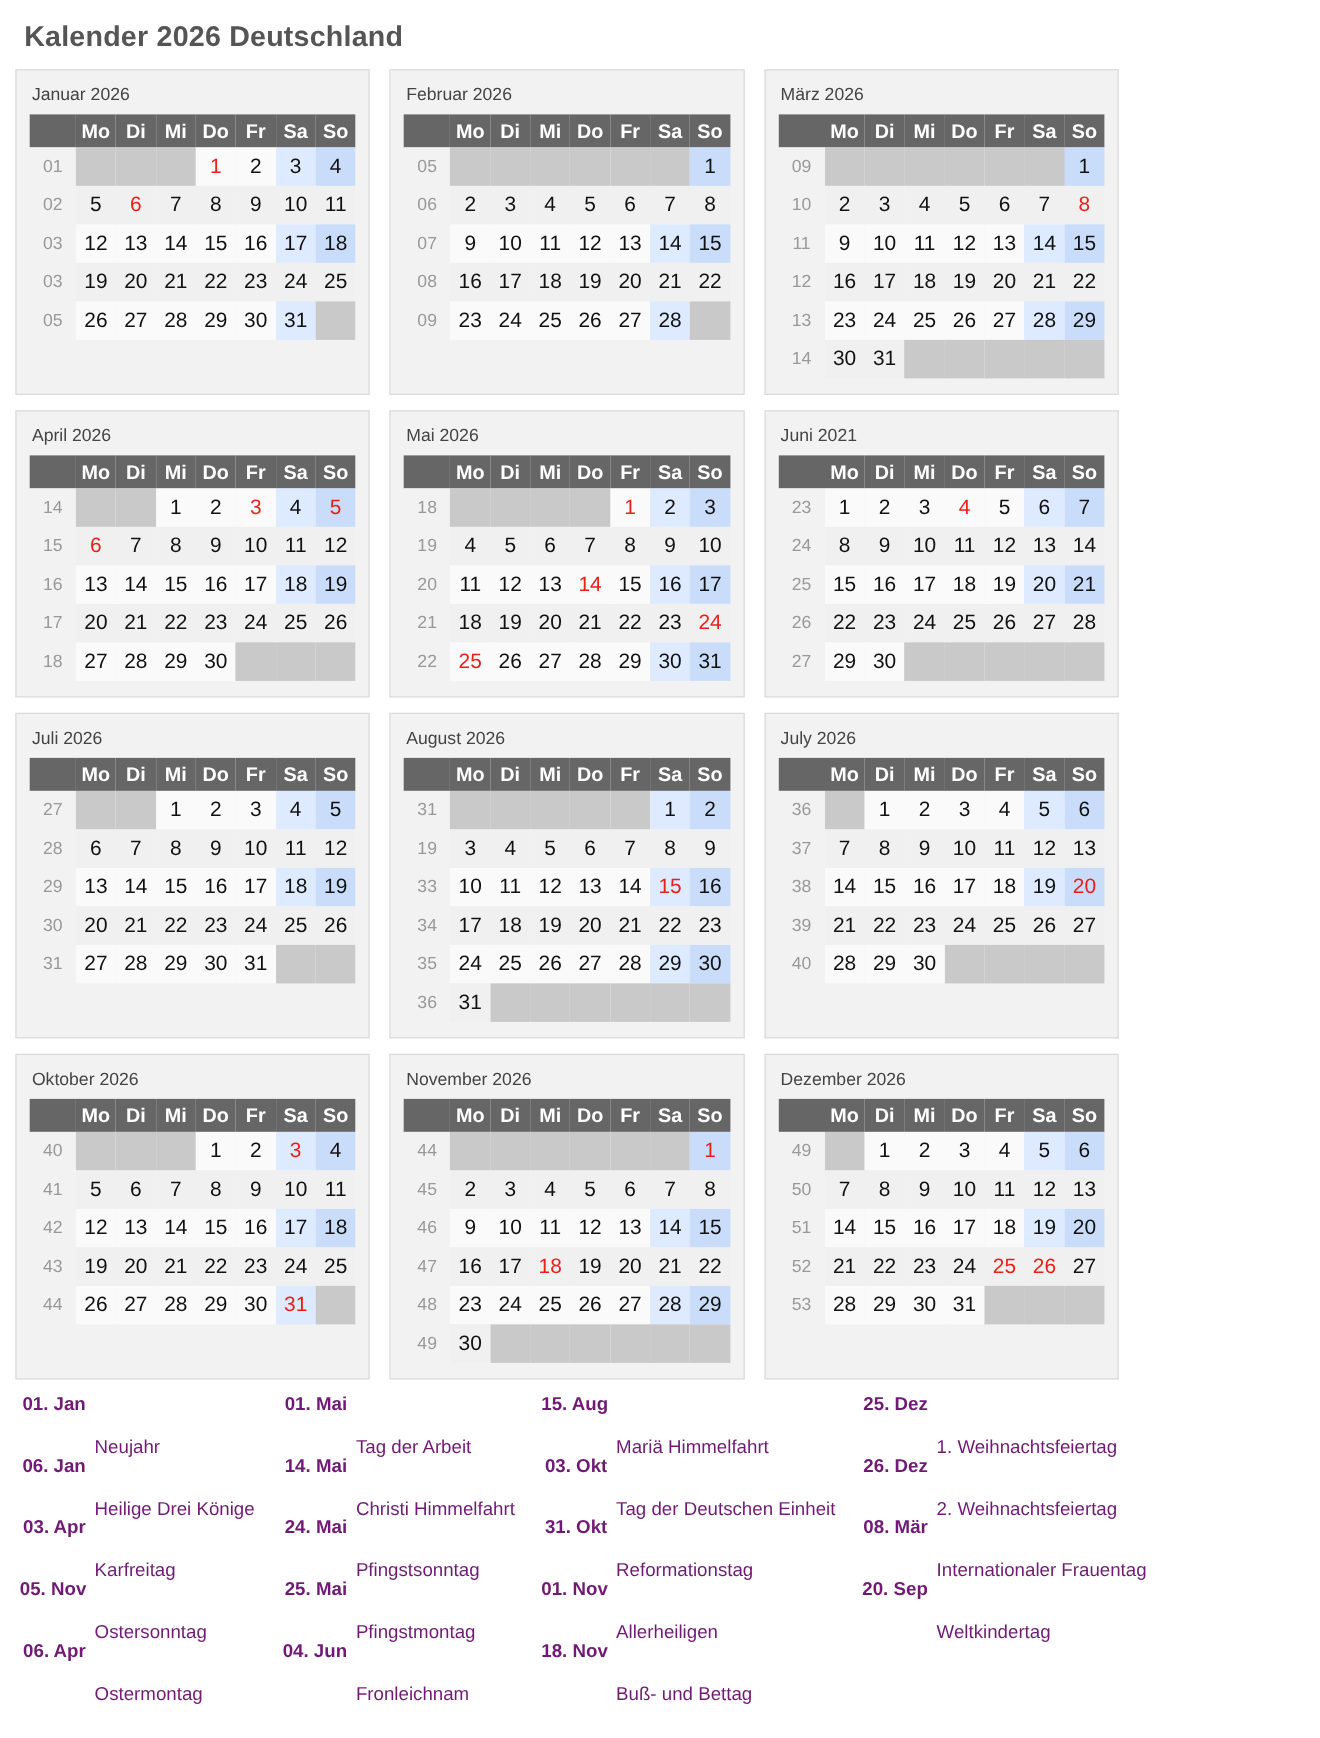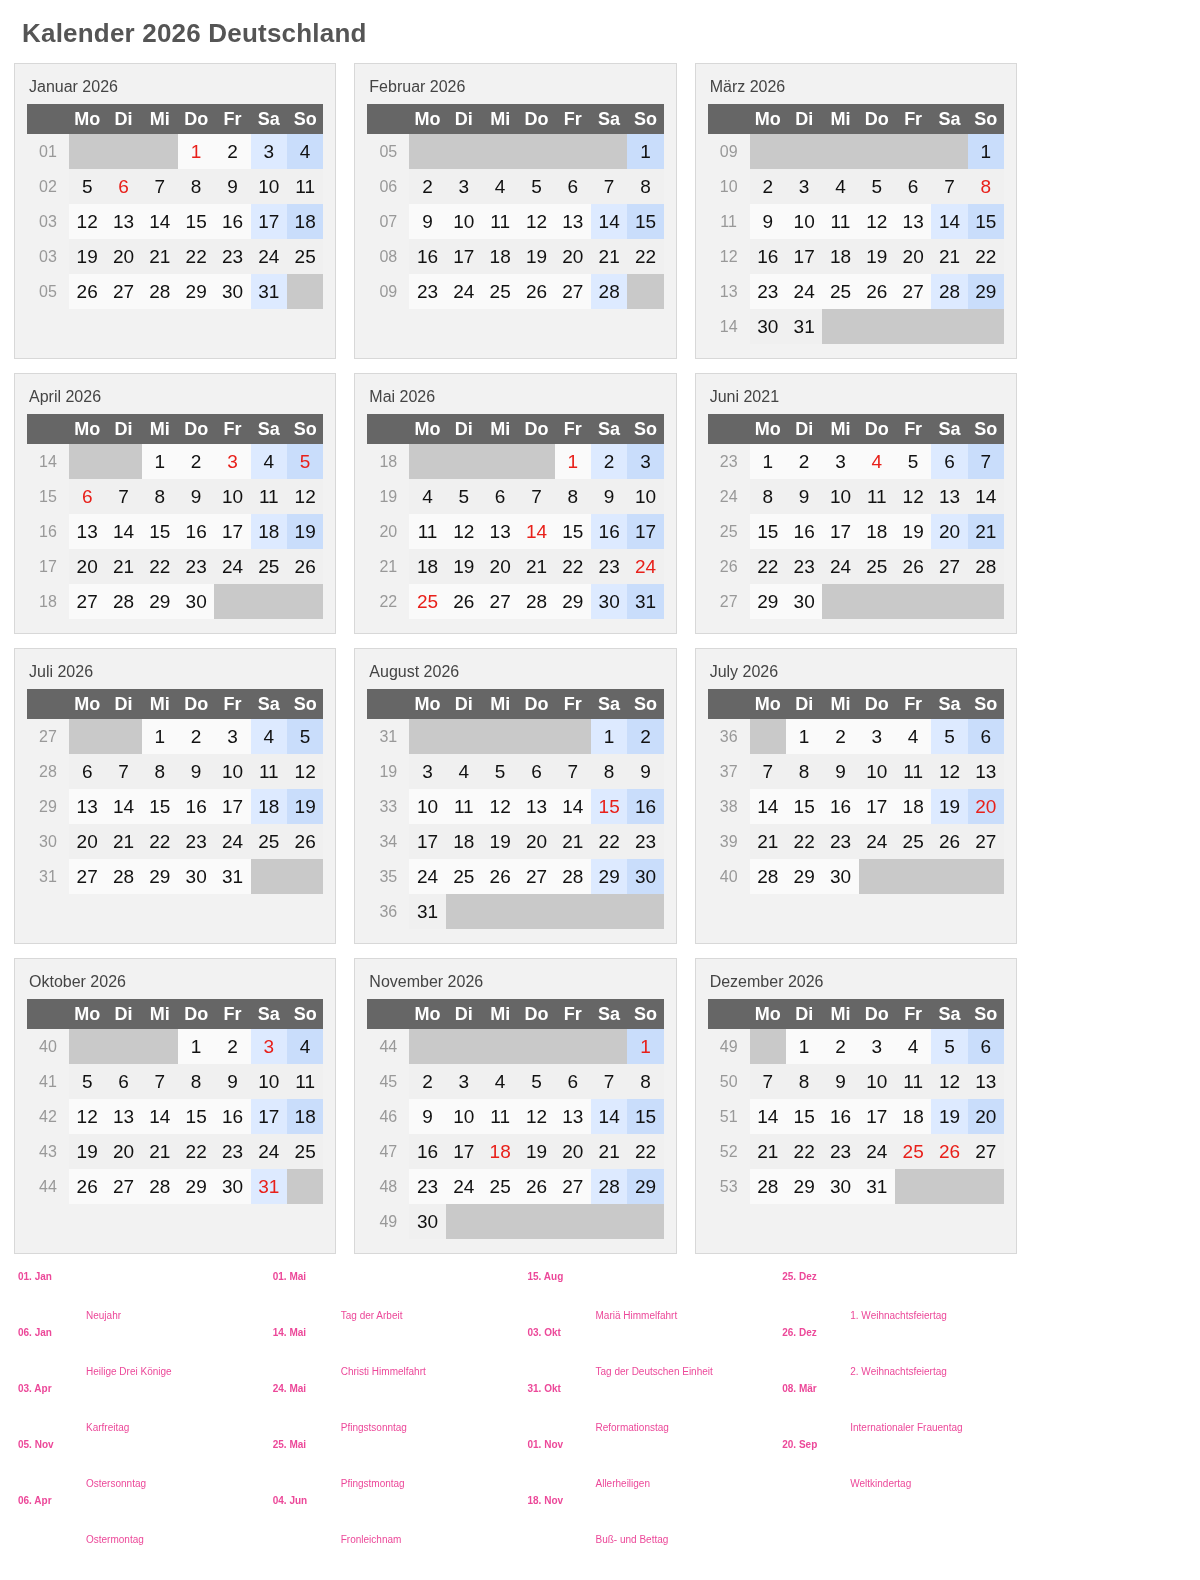--- a/index.html
+++ b/index.html
@@ -36,21 +36,21 @@
   }
   td.day{background:#fafafa;color:#111;}
   tr.alt td.day{background:#f0f0f0;}
   td.sat{background:#ddeaff;}
   td.sun{background:#c9ddfb;font-weight:bold;}
   td.hol{color:#e8201a;font-weight:bold;}
   td.empty{background:#c9c9c9;}
   .legend{
     margin:14px 4px 0 4px;
     display:grid;grid-template-columns:repeat(4,1fr);column-gap:24px;
-    font-size:10px;color:#ec4899;
+    font-size:17px;color:#701a75;text-align:right;
   }
   .legend ul{list-style:none;margin:0;padding:0;}
   .legend li{display:flex;line-height:17px;white-space:nowrap;}
   .legend .d{font-weight:bold;width:60px;flex:0 0 60px;}
   .legend .n{padding-left:8px;margin-top:39px;}
 </style>
 </head>
 <body>
 
 <div class="page">

